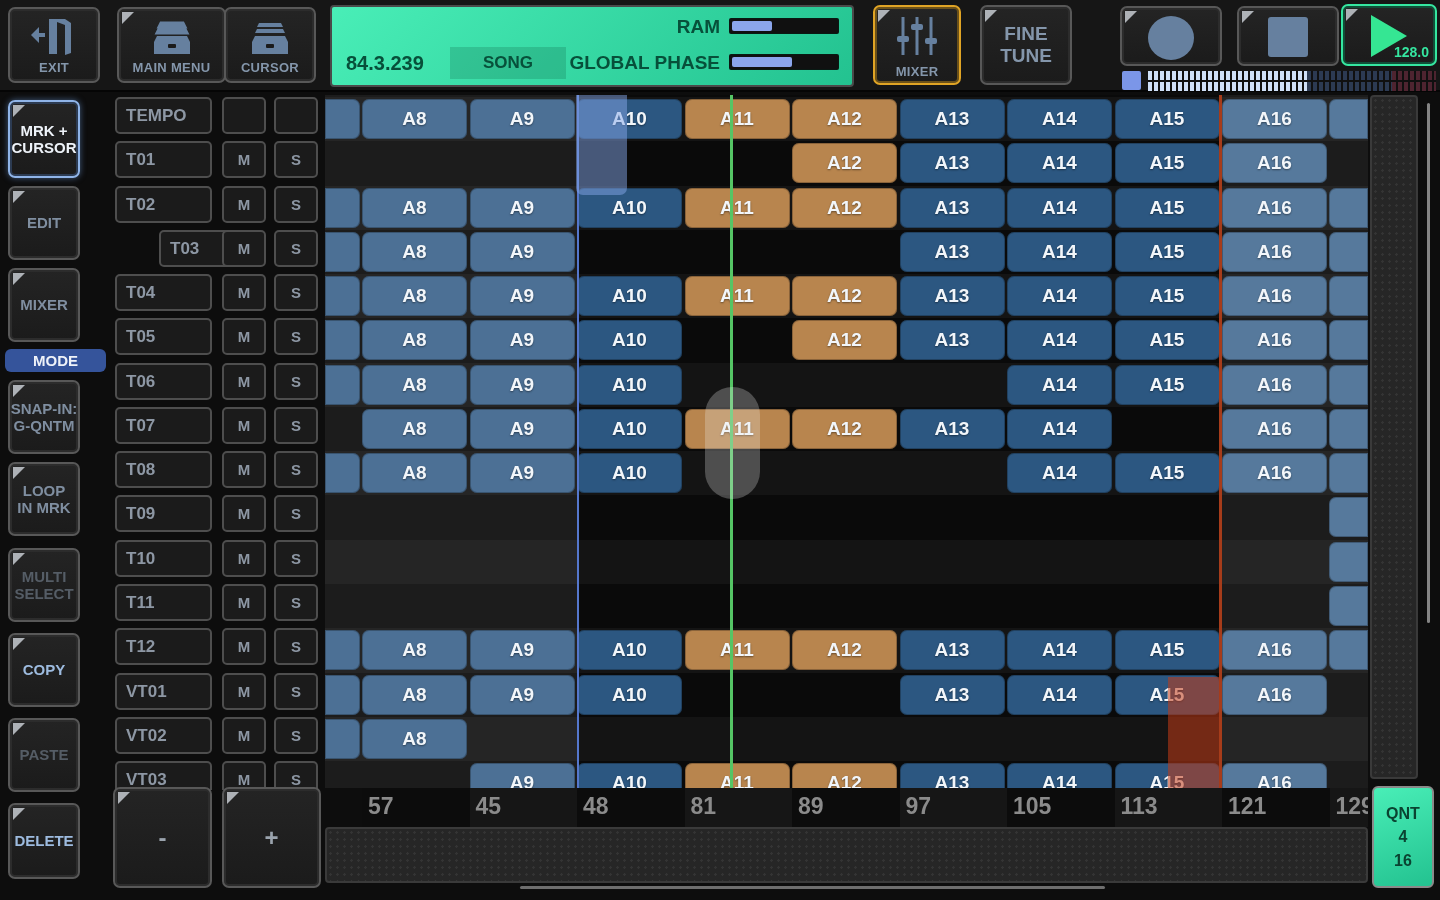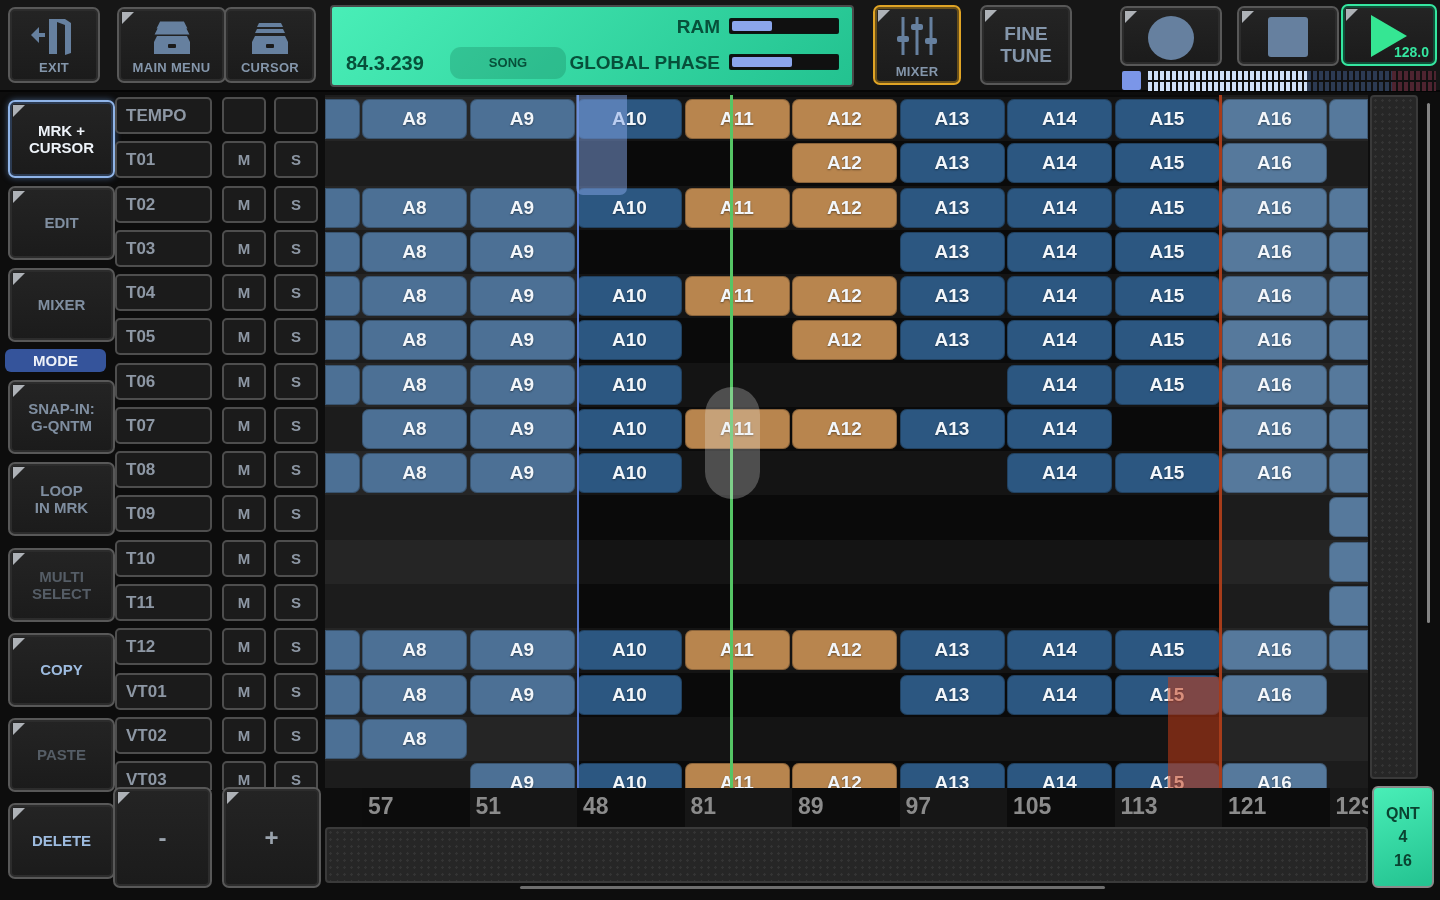--- a/index.html
+++ b/index.html
@@ -19,32 +19,32 @@
   .btn.green{border-color:#35e6a0;box-shadow:inset 0 0 0 2px #114d38;}
   .lbl{display:block;line-height:1.15;}
   
   #topbar{position:absolute;left:0;top:0;width:1440px;height:92px;background:#161616;border-bottom:2px solid #050505;box-sizing:border-box;}
   .tb-label{position:absolute;left:0;right:0;bottom:6px;font-size:13px;font-weight:bold;color:#8496ab;letter-spacing:.3px;}
   #display{position:absolute;left:330px;top:5px;width:524px;height:82px;border:2px solid #4a4a4a;border-radius:4px;
            background:linear-gradient(135deg,#49eeb7,#23c290);box-sizing:border-box;color:#07503a;}
   #display .title{position:absolute;left:14px;top:9px;font-size:20px;font-weight:bold;}
   #display .ver{position:absolute;left:14px;top:45px;font-size:20px;font-weight:bold;}
   #display .songbox{position:absolute;left:118px;top:40px;width:116px;height:32px;background:rgba(0,60,40,.18);
-           border-radius:11px;text-align:center;line-height:32px;font-size:13px;font-weight:bold;}
+           border-radius:0;text-align:center;line-height:32px;font-size:17px;font-weight:bold;}
   #display .meterlab{position:absolute;font-size:19px;font-weight:bold;text-align:right;width:260px;}
   .dbar{position:absolute;left:397px;width:108px;height:14px;background:#101010;border-radius:2px;border:1px solid #0b3;border-color:rgba(0,40,25,.4);}
   .dbar .fill{height:10px;margin:2px;background:#8ba5ec;border-radius:2px;}
   
   #posmeter{position:absolute;left:1122px;top:71px;width:316px;height:20px;}
   #posmeter .sq{position:absolute;left:0;top:0;width:19px;height:19px;background:#7b96e8;border-radius:2px;}
   .segzone{position:absolute;top:0;height:20px;
       background-image:linear-gradient(180deg,transparent 0 9px,#101010 9px 11px,transparent 11px),
       repeating-linear-gradient(90deg,var(--c) 0 4px,#101010 4px 6px);}
   
-  .sbtn{left:8px;width:107px;font-size:15px;display:flex;align-items:center;justify-content:center;}
+  .sbtn{left:8px;width:72px;font-size:15px;display:flex;align-items:center;justify-content:center;}
   #modepill{position:absolute;left:5px;top:349px;width:101px;height:23px;background:#35549b;border-radius:6px;
       color:#eef2f8;font-size:15px;font-weight:bold;text-align:center;line-height:23px;}
   
   .tbox{position:absolute;background:#1b1b1b;border:2px solid #4e4e4e;border-radius:5px;box-sizing:border-box;
       color:#8d97a4;font-weight:bold;}
   .tlabel{left:2px;width:97px;height:37px;font-size:17px;line-height:33px;padding-left:9px;}
   .tms{width:44px;height:37px;font-size:15px;text-align:center;line-height:33px;}
   
   #grid{position:absolute;left:325px;top:95px;width:1043px;height:693px;overflow:hidden;background:#0a0a0a;}
   .rowbg{position:absolute;left:0;width:100%;height:44px;}
@@ -238,21 +238,21 @@
   <div id="tracks" class="abs" style="left:113px;top:95px;width:212px;height:695px;overflow:hidden;">
       <div class="tbox tlabel" style="top: 2px;">TEMPO</div>
       <div class="tbox tms" style="top: 2px; left: 109px;"></div>
       <div class="tbox tms" style="top: 2px; left: 161px;"></div>
       <div class="tbox tlabel" style="top: 46.27px;">T01</div>
       <div class="tbox tms" style="top: 46.27px; left: 109px;">M</div>
       <div class="tbox tms" style="top: 46.27px; left: 161px;">S</div>
       <div class="tbox tlabel" style="top: 90.54px;">T02</div>
       <div class="tbox tms" style="top: 90.54px; left: 109px;">M</div>
       <div class="tbox tms" style="top: 90.54px; left: 161px;">S</div>
-      <div class="tbox tlabel" style="top: 134.81px;">T03</div>
+      <div class="tbox tlabel" style="top: 134.81px; margin-left: 44px;">T03</div>
       <div class="tbox tms" style="top: 134.81px; left: 109px;">M</div>
       <div class="tbox tms" style="top: 134.81px; left: 161px;">S</div>
       <div class="tbox tlabel" style="top: 179.08px;">T04</div>
       <div class="tbox tms" style="top: 179.08px; left: 109px;">M</div>
       <div class="tbox tms" style="top: 179.08px; left: 161px;">S</div>
       <div class="tbox tlabel" style="top: 223.35px;">T05</div>
       <div class="tbox tms" style="top: 223.35px; left: 109px;">M</div>
       <div class="tbox tms" style="top: 223.35px; left: 161px;">S</div>
       <div class="tbox tlabel" style="top: 267.62px;">T06</div>
       <div class="tbox tms" style="top: 267.62px; left: 109px;">M</div>
@@ -423,21 +423,21 @@
       <div class="vline" style="left: 894px; width: 3px; background: rgb(166, 60, 26);"></div>
       <div id="redzone" style="left: 843px; top: 582px; width: 51px; height: 111px;"></div>
       <div id="cursorband" style="left: 251px; top: 0px; width: 51px; height: 100px;"></div>
       <div id="touchpill" style="left: 380px; top: 292px; width: 55px; height: 112px;"></div>
     </div>
 
   <div id="timeline">
       <div class="tlcell" style="left: 37px; width: 107.5px; background: rgb(12, 12, 12);"></div>
       <span class="tlnum" style="left: 43px;">57</span>
       <div class="tlcell" style="left: 144.5px; width: 107.5px; background: rgb(22, 22, 22);"></div>
-      <span class="tlnum" style="left: 150.5px;">51</span>
+      <span class="tlnum" style="left: 150.5px;">45</span>
       <div class="tlcell" style="left: 252px; width: 107.5px; background: rgb(12, 12, 12);"></div>
       <span class="tlnum" style="left: 258px;">48</span>
       <div class="tlcell" style="left: 359.5px; width: 107.5px; background: rgb(22, 22, 22);"></div>
       <span class="tlnum" style="left: 365.5px;">81</span>
       <div class="tlcell" style="left: 467px; width: 107.5px; background: rgb(12, 12, 12);"></div>
       <span class="tlnum" style="left: 473px;">89</span>
       <div class="tlcell" style="left: 574.5px; width: 107.5px; background: rgb(22, 22, 22);"></div>
       <span class="tlnum" style="left: 580.5px;">97</span>
       <div class="tlcell" style="left: 682px; width: 107.5px; background: rgb(12, 12, 12);"></div>
       <span class="tlnum" style="left: 688px;">105</span>

